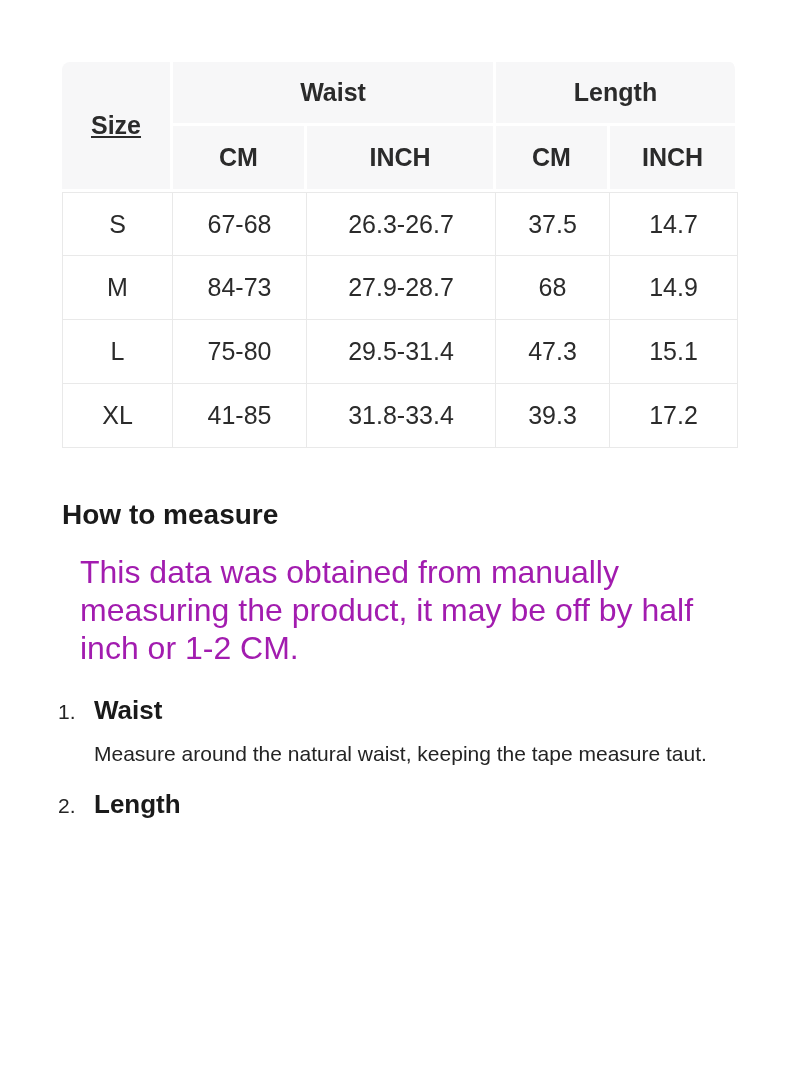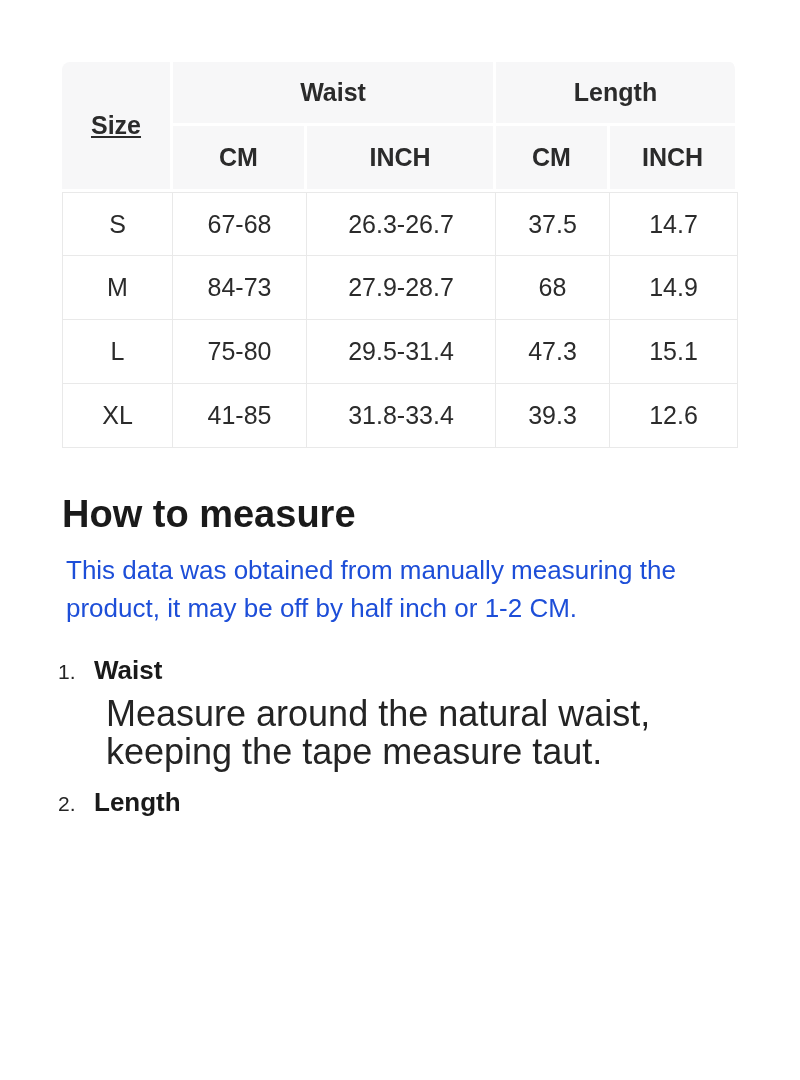--- a/index.html
+++ b/index.html
@@ -46,32 +46,32 @@
     text-align: center;
     vertical-align: middle;
     height: 64px;
     padding: 0;
   }
   .size-chart td:first-child { border-left: 1px solid #e9e9e9; }
   .size-chart tbody tr:first-child td { border-top: 1px solid #e9e9e9; }
 
   
   .section-title {
-    font-size: 38px;
+    font-size: 28px;
     font-weight: 700;
     color: #1a1a1a;
     line-height: 41px;
     margin: 46px 0 16px 0;
   }
   .intro {
-    font-size: 26px;
+    font-size: 32px;
     line-height: 38px;
-    color: #1d4ed8;
+    color: #a21caf;
     width: 678px;
-    margin: 4px;
+    margin: 18px;
   }
   ol.steps {
     list-style: none;
     margin: 24px 0 0 0;
     padding: 0;
   }
   ol.steps li.step {
     display: flex;
     align-items: baseline;
     margin: 0 0 0 -4px;
@@ -85,25 +85,25 @@
     color: #242424;
   }
   .step-body { flex: 1 1 auto; }
   .step-title {
     font-size: 26px;
     font-weight: 700;
     line-height: 38px;
     color: #1a1a1a;
   }
   .step-desc {
-    font-size: 36px;
+    font-size: 21px;
     line-height: 38px;
     color: #242424;
     max-width: 644px;
-    margin: 6px 0 0 12px;
+    margin: 6px 0 0 0;
   }
 </style>
 </head>
 <body>
 
 <div class="page">
 
   <table class="size-chart">
     <colgroup>
       <col style="width:111px">
@@ -145,21 +145,21 @@
         <td>75-80</td>
         <td>29.5-31.4</td>
         <td>47.3</td>
         <td>15.1</td>
       </tr>
       <tr>
         <td>XL</td>
         <td>41-85</td>
         <td>31.8-33.4</td>
         <td>39.3</td>
-        <td>12.6</td>
+        <td>17.2</td>
       </tr>
     </tbody>
   </table>
 
   <h2 class="section-title">How to measure</h2>
 
   <p class="intro">This data was obtained from manually measuring the product, it may be off by half inch or 1-2 CM.</p>
 
   <ol class="steps">
     <li class="step">

